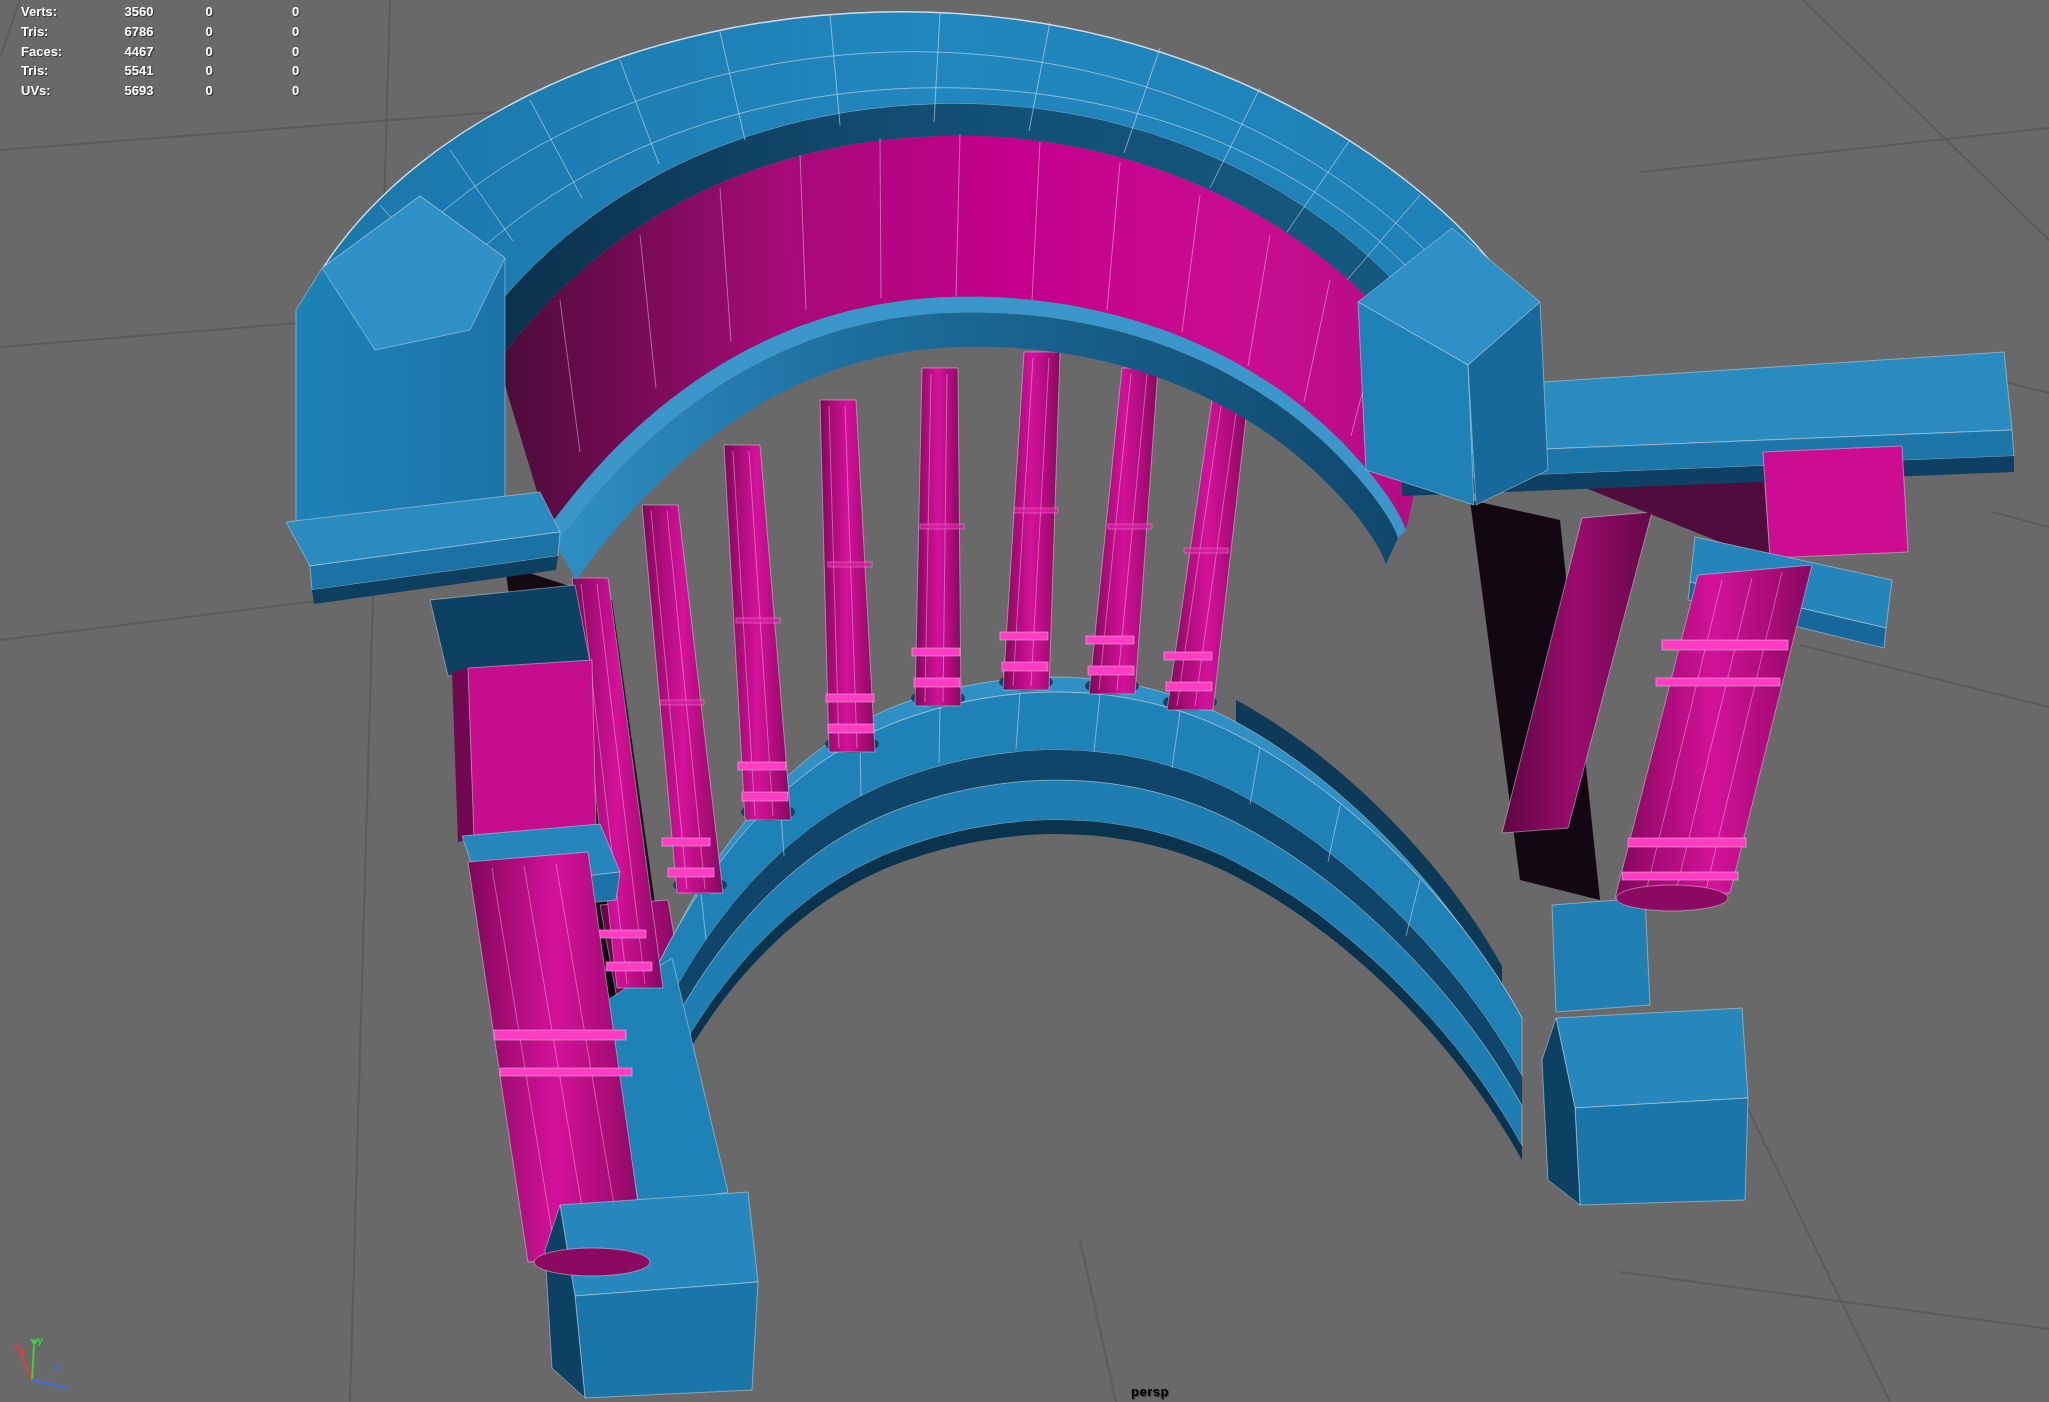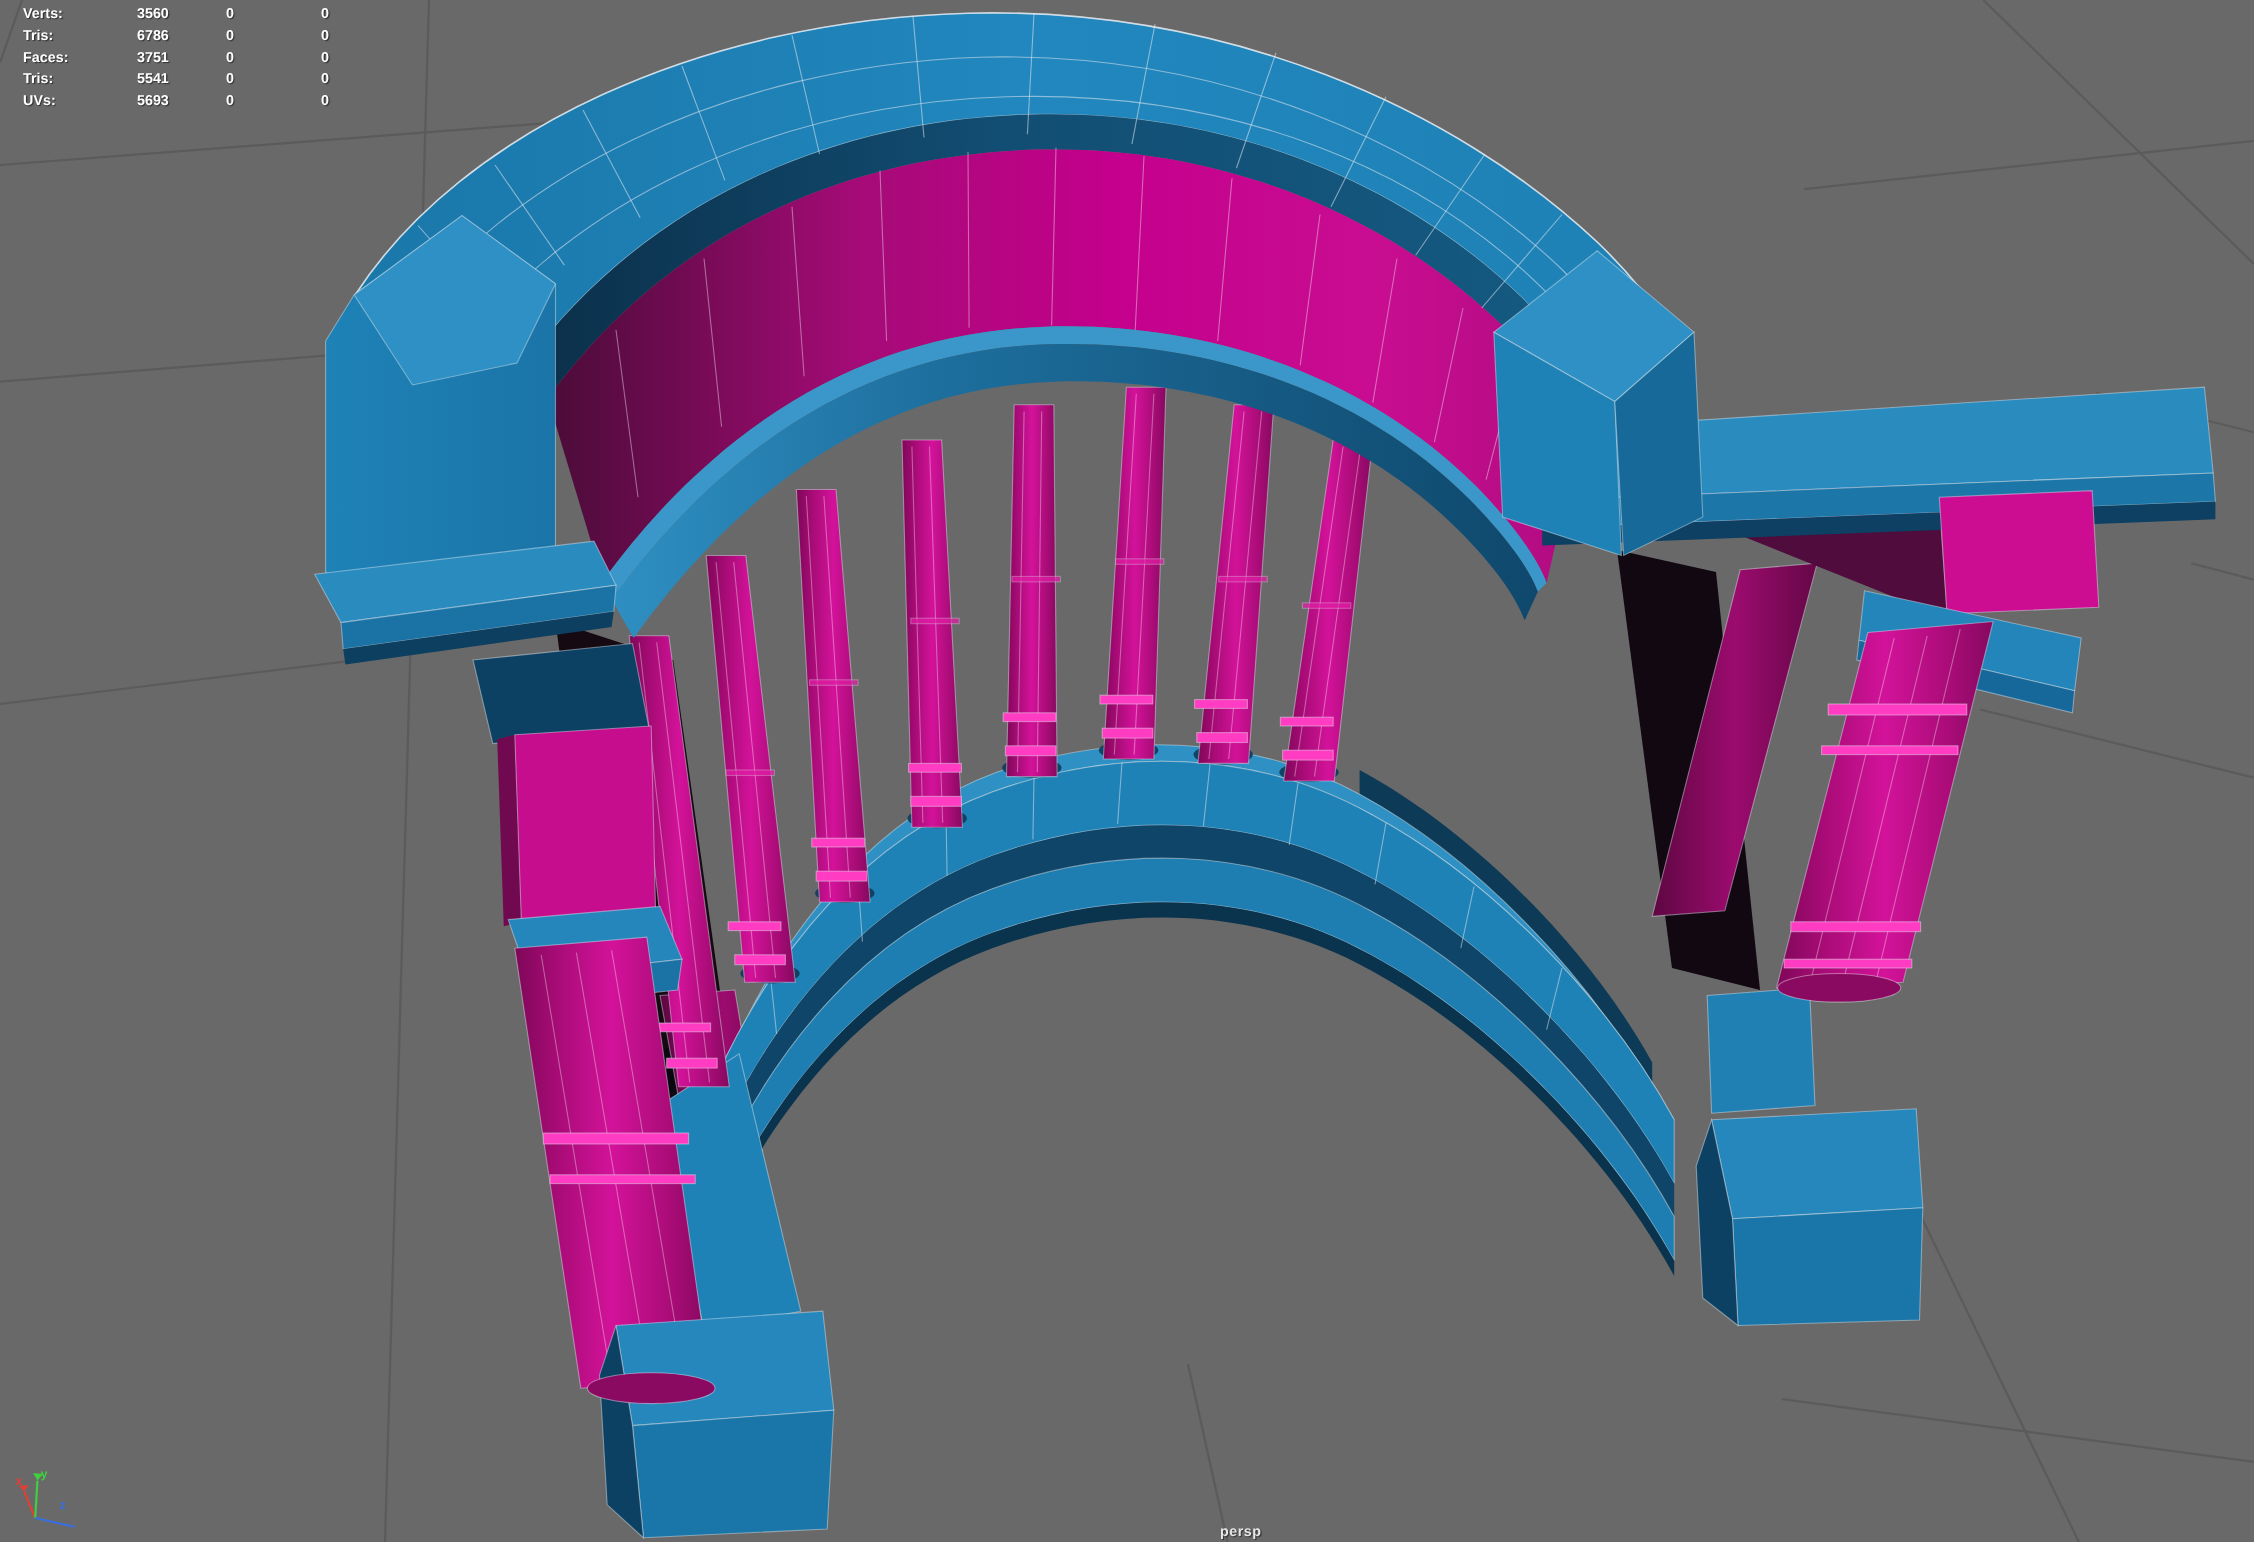--- a/index.html
+++ b/index.html
@@ -6,22 +6,22 @@
   .stage{position:relative;width:2049px;height:1402px;overflow:hidden;
          font-family:"Liberation Sans",sans-serif;padding-left:27px;}
   .scene{position:absolute;left:0;top:0;}
   
   .hud{position:absolute;left:21px;top:2px;color:#fff;font-size:13px;font-weight:700;
        text-shadow:1px 1px 1px rgba(0,0,0,.55);}
   .hud-row{display:grid;grid-template-columns:92px 52px 88px 85px;line-height:19.8px;}
   .hud-label{text-align:left;}
   .hud-val{text-align:center;}
   
-  .cam-label{position:absolute;left:1109px;top:1384px;width:60px;text-align:left;
-       color:#e5e5e5;font-size:13px;font-weight:700;letter-spacing:.5px;
+  .cam-label{position:absolute;left:1109px;top:1384px;width:60px;text-align:right;
+       color:#000000;font-size:13px;font-weight:700;letter-spacing:.5px;
        text-shadow:1px 1px 1px rgba(0,0,0,.55);}
   
   .axis{position:absolute;left:6px;top:1330px;}
   .axis text{font-family:"Liberation Sans",sans-serif;font-size:11px;font-weight:700;}
 </style>
 </head>
 <body>
 
 <div class="stage">
 
@@ -321,21 +321,21 @@
     <span class="hud-val">0</span>
   </div>
   <div class="hud-row">
     <span class="hud-label">Tris:</span>
     <span class="hud-val">6786</span>
     <span class="hud-val">0</span>
     <span class="hud-val">0</span>
   </div>
   <div class="hud-row">
     <span class="hud-label">Faces:</span>
-    <span class="hud-val">3751</span>
+    <span class="hud-val">4467</span>
     <span class="hud-val">0</span>
     <span class="hud-val">0</span>
   </div>
   <div class="hud-row">
     <span class="hud-label">Tris:</span>
     <span class="hud-val">5541</span>
     <span class="hud-val">0</span>
     <span class="hud-val">0</span>
   </div>
   <div class="hud-row">

